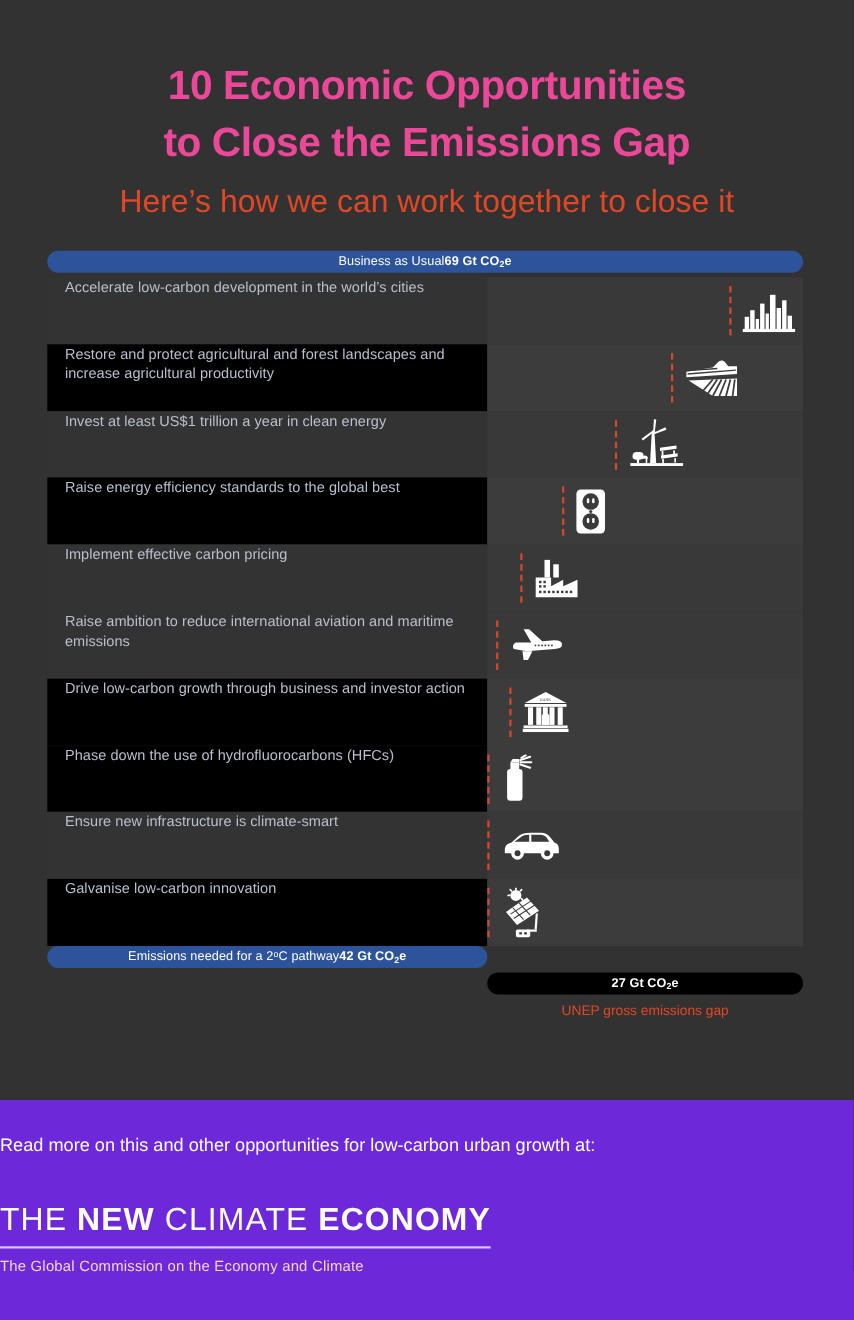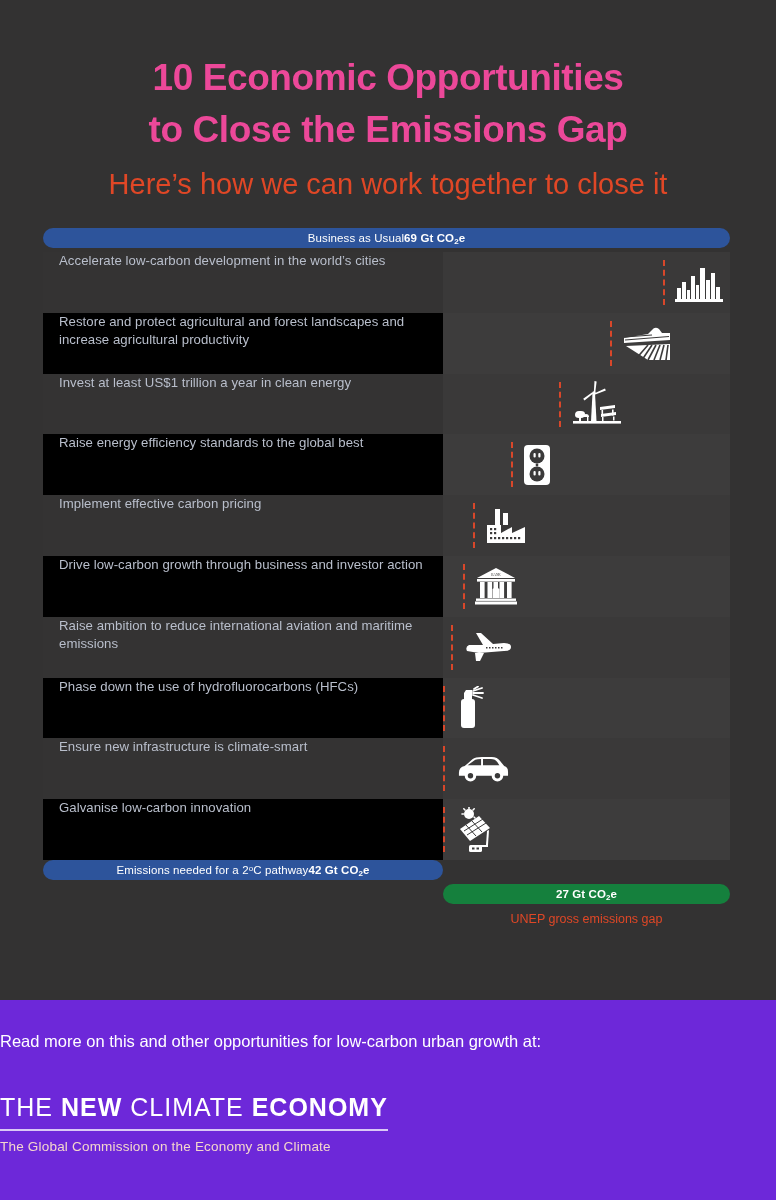--- a/index.html
+++ b/index.html
@@ -53,21 +53,21 @@
     border-radius: 10px;
     display: flex;
     align-items: center;
     justify-content: space-between;
     padding: 0 14px;
     font-size: 11.5px;
     color: #ffffff;
     white-space: nowrap;
   }
   .pill.blue { background: #2d549b; justify-content: center; }
-  .pill.orange { background: #15803d; }
+  .pill.orange { background: #000000; }
 
   .pill .pill-label { font-weight: normal; letter-spacing: .1px; }
   .pill .pill-value { font-weight: bold; letter-spacing: .1px; }
   .pill sub { font-size: 8px; vertical-align: baseline; position: relative; top: 2px; }
   .pill sup { font-size: 8px; vertical-align: baseline; position: relative; top: -3px; }
 
   #bar-bau { left: 43px; top: 0px; width: 687px; }
   #bar-pathway { left: 43px; top: 632px; width: 400px; }
   #bar-gap {
     left: 443px; top: 656px; width: 287px;
@@ -164,21 +164,21 @@
     color: #ffffff;
     font-size: 16.5px;
     line-height: 27px;
   }
   .logo {
     margin-top: 38px;
     display: inline-block;
   }
   .logo-main {
     color: #ffffff;
-    font-size: 25px;
+    font-size: 29px;
     letter-spacing: 1px;
     white-space: nowrap;
   }
   .logo-main b { font-weight: bold; }
   .logo-main span.light { font-weight: normal; }
   .logo-rule {
     height: 1.5px;
     background: rgba(255,255,255,.75);
     margin: 7px auto 8px auto;
     width: 100%;
@@ -338,20 +338,43 @@
                 <rect x="21" y="30" width="2.2" height="2.2"></rect>
                   <rect x="25" y="30" width="2.2" height="2.2"></rect>
                 <rect x="29" y="30" width="2.2" height="2.2"></rect>
                   <rect x="33" y="30" width="2.2" height="2.2"></rect>
               </g>
             </svg>
           </div>
         </div>
       </div>
 
+      <div class="row">
+        <div class="row-left">
+          <div class="row-text">Raise ambition to reduce international aviation and maritime emissions</div>
+        </div>
+        <div class="row-right">
+          <div class="dash" style="left:8px"></div>
+          <div class="icon" style="left:20px">
+            <svg width="50" height="36" viewBox="0 0 50 36" fill="#ffffff">
+              <path d="M4,22 Q2,18 6,16 L20,16 L13,4 L18,4 L30,15 L41,14 Q48,14 48,18 Q48,22 41,22 L16,24 Z"></path>
+              <path d="M12,24 L21,24 L17,32 L13,32 Z"></path>
+              <g fill="#3b3a3a">
+                <rect x="23" y="18" width="1.5" height="1.5"></rect>
+                  <rect x="26" y="18" width="1.5" height="1.5"></rect>
+                <rect x="29" y="18" width="1.5" height="1.5"></rect>
+                  <rect x="32" y="18" width="1.5" height="1.5"></rect>
+                <rect x="35" y="18" width="1.5" height="1.5"></rect>
+                  <rect x="38" y="18" width="1.5" height="1.5"></rect>
+              </g>
+            </svg>
+          </div>
+        </div>
+      </div>
+
       <div class="row alt">
         <div class="row-left">
           <div class="row-text">Drive low-carbon growth through business and investor action</div>
         </div>
         <div class="row-right">
           <div class="dash" style="left:20px"></div>
           <div class="icon" style="left:32px">
             <svg width="42" height="38" viewBox="0 0 42 38" fill="#ffffff">
               <path d="M21,1 L40,11 L2,11 Z"></path>
               <rect x="2" y="12" width="38" height="2.6"></rect>
@@ -362,43 +385,20 @@
               <path d="M18.5,15 L23,15 L23,31 L18.5,31 Z"></path>
               <path d="M17.5,31 L24.5,31 L24.5,22 Q21,19 17.5,22 Z"></path>
               <rect x="1" y="31.5" width="40" height="2.4"></rect>
               <rect x="0" y="34.5" width="42" height="3"></rect>
               <text x="21" y="9.4" font-size="3.4" text-anchor="middle" fill="#3b3a3a" font-family="Liberation Serif, serif">BANK</text>
             </svg>
           </div>
         </div>
       </div>
 
-      <div class="row">
-        <div class="row-left">
-          <div class="row-text">Raise ambition to reduce international aviation and maritime emissions</div>
-        </div>
-        <div class="row-right">
-          <div class="dash" style="left:8px"></div>
-          <div class="icon" style="left:20px">
-            <svg width="50" height="36" viewBox="0 0 50 36" fill="#ffffff">
-              <path d="M4,22 Q2,18 6,16 L20,16 L13,4 L18,4 L30,15 L41,14 Q48,14 48,18 Q48,22 41,22 L16,24 Z"></path>
-              <path d="M12,24 L21,24 L17,32 L13,32 Z"></path>
-              <g fill="#3b3a3a">
-                <rect x="23" y="18" width="1.5" height="1.5"></rect>
-                  <rect x="26" y="18" width="1.5" height="1.5"></rect>
-                <rect x="29" y="18" width="1.5" height="1.5"></rect>
-                  <rect x="32" y="18" width="1.5" height="1.5"></rect>
-                <rect x="35" y="18" width="1.5" height="1.5"></rect>
-                  <rect x="38" y="18" width="1.5" height="1.5"></rect>
-              </g>
-            </svg>
-          </div>
-        </div>
-      </div>
-
       <div class="row alt">
         <div class="row-left">
           <div class="row-text">Phase down the use of hydrofluorocarbons (HFCs)</div>
         </div>
         <div class="row-right">
           <div class="dash" style="left:0px"></div>
           <div class="icon" style="left:14px">
             <svg width="34" height="44" viewBox="0 0 34 44" fill="#ffffff">
               <rect x="4" y="13" width="14" height="29" rx="3"></rect>
               <rect x="7" y="7" width="8" height="7"></rect>

